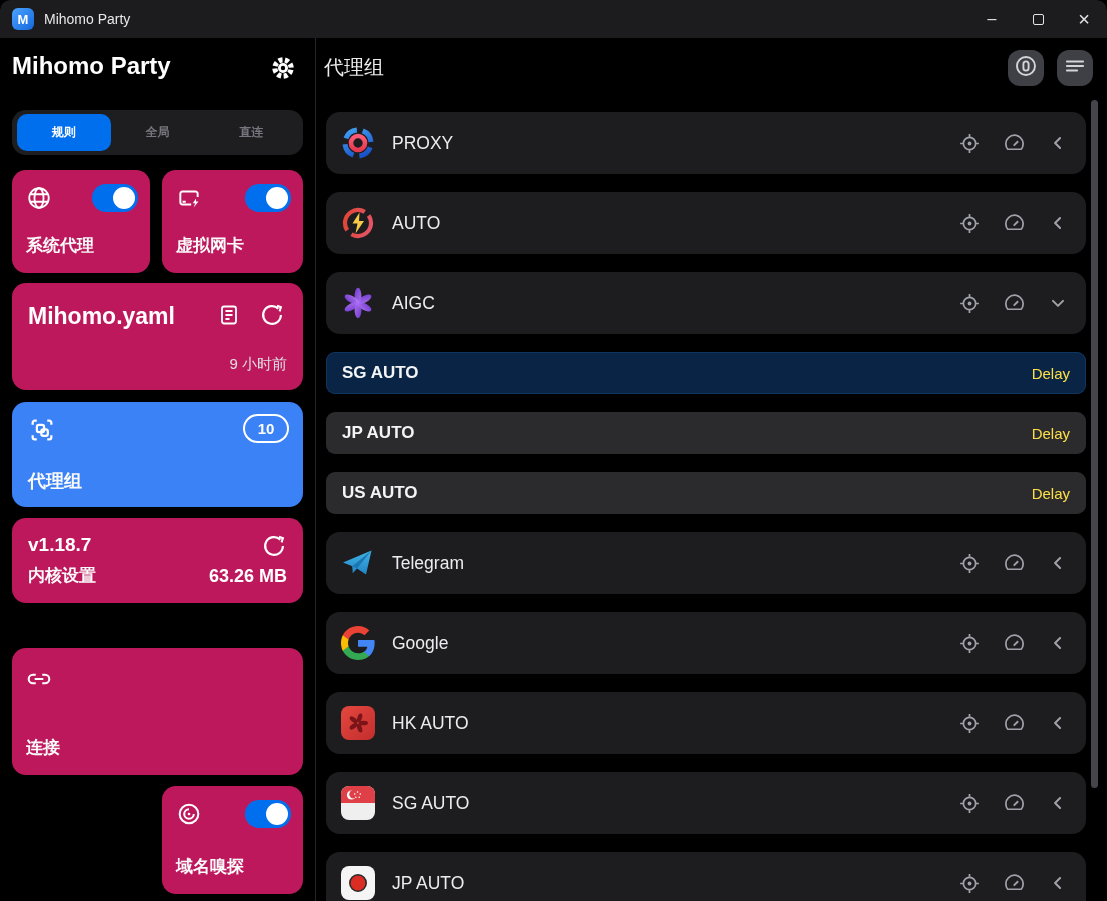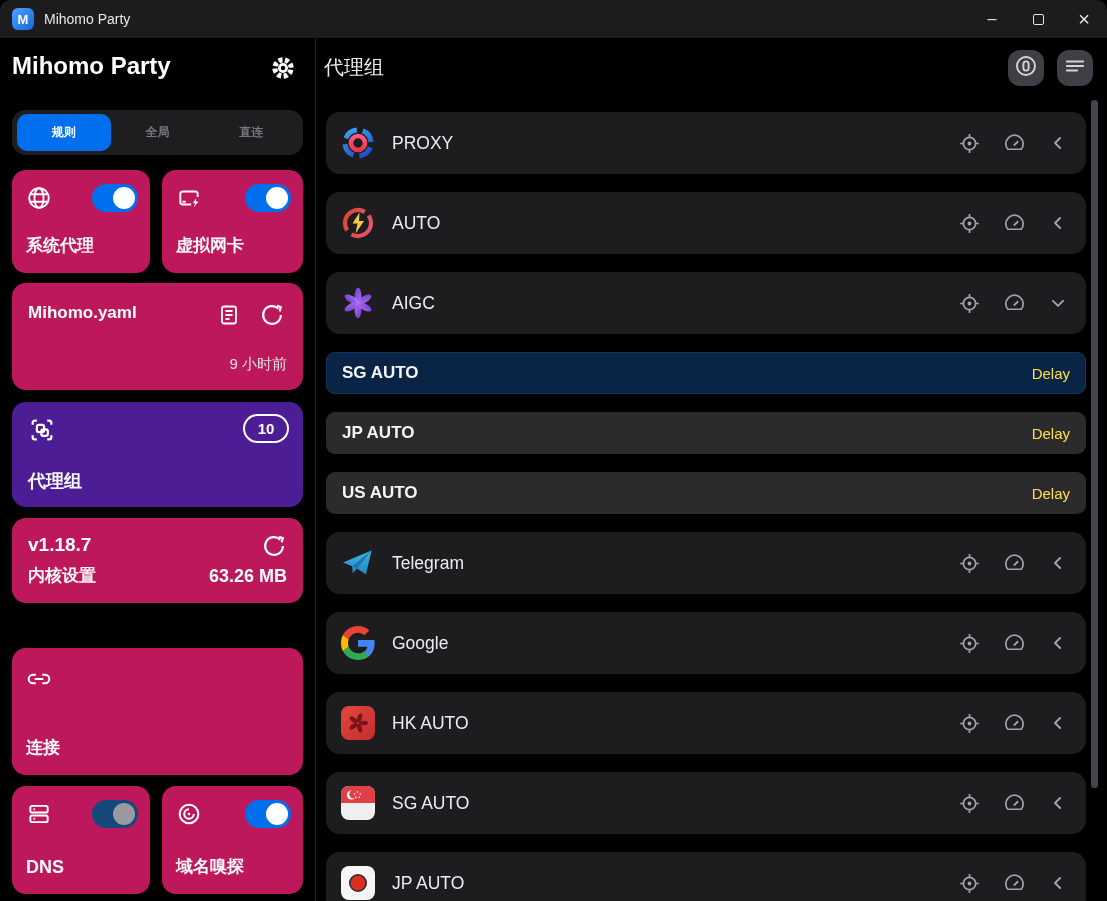--- a/index.html
+++ b/index.html
@@ -106,37 +106,37 @@
             <path d="M18.5 12.5l-3 4.3h2.2l-1.4 4 4.4-5.5h-2.3z" fill="#fff" stroke="none"></path>
           </svg>
       </span>
       <span class="toggle tgl-tr">
           <span class="knob"></span>
         </span>
       <span class="cardlabel">虚拟网卡</span>
     </div>
 
     <div class="card" style="left:12px; top:245px; width:291px; height:107px;">
-      <span style="position:absolute; left:16px; top:20px; color:#fff; font-size:17px; font-weight:bold;">Mihomo.yaml</span>
+      <span style="position:absolute; left:16px; top:20px; color:#fff; font-size:23px; font-weight:bold;">Mihomo.yaml</span>
       <span style="position:absolute; right:62px; top:20px;">
         <svg width="24" height="24" viewBox="0 0 24 24" fill="none" stroke="#fff" stroke-width="1.8">
             <rect x="5" y="3.5" width="14" height="17" rx="2.2"></rect>
             <path d="M8.5 8h7M8.5 12h7M8.5 16h4"></path>
           </svg>
       </span>
       <span style="position:absolute; right:18px; top:19px;">
         <svg width="26" height="26" viewBox="0 0 24 24" fill="none" stroke="#fff" stroke-width="2">
             <path d="M20.2 12a8.2 8.2 0 1 1-2.4-5.8"></path>
             <path d="M16.6 3.4l3.6 1.4-1.2 3.8" stroke-width="1.9"></path>
           </svg>
       </span>
       <span style="position:absolute; right:16px; bottom:16px; color:#e0e0e3; font-size:15px;">9 小时前</span>
     </div>
 
-    <div class="card" style="left:12px; top:364px; width:291px; height:105px; background:#4c1d95;">
+    <div class="card" style="left:12px; top:364px; width:291px; height:105px; background:#3b82f6;">
       <span style="position:absolute; left:16px; top:14px;">
         <svg width="28" height="28" viewBox="0 0 24 24" fill="none" stroke="#fff" stroke-width="1.9">
             <path d="M7.5 4H5.8A1.8 1.8 0 0 0 4 5.8v1.7M16.5 4h1.7A1.8 1.8 0 0 1 20 5.8v1.7M7.5 20H5.8A1.8 1.8 0 0 1 4 18.2v-1.7M16.5 20h1.7a1.8 1.8 0 0 0 1.8-1.8v-1.7"></path>
             <rect x="7.6" y="7.6" width="6.2" height="6.2" rx="1.8"></rect>
             <rect x="11.4" y="11.4" width="5.6" height="5.6" rx="1.8"></rect>
           </svg>
       </span>
       <span class="sb-badge">10</span>
       <span class="cardlabel" style="left:16px; bottom:14px; font-size:18px;">代理组</span>
     </div>
@@ -157,34 +157,20 @@
       <span class="icon-tl" style="top:18px;">
         <svg width="26" height="26" viewBox="0 0 24 24" fill="none" stroke="#fff" stroke-width="1.9">
             <path d="M9 8H6.5a4 4 0 0 0 0 8H9"></path>
             <path d="M15 8h2.5a4 4 0 0 1 0 8H15"></path>
             <path d="M8 12h8"></path>
           </svg>
       </span>
       <span class="cardlabel">连接</span>
     </div>
 
-    <div class="card" style="left:12px; top:748px; width:138px; height:108px;">
-      <span class="icon-tl">
-        <svg width="26" height="26" viewBox="0 0 24 24" fill="none" stroke="#fff" stroke-width="1.8">
-            <rect x="4" y="4.5" width="16" height="6.2" rx="1.8"></rect>
-            <rect x="4" y="13.3" width="16" height="6.2" rx="1.8"></rect>
-            <circle cx="7.6" cy="7.6" r="0.9" fill="#fff" stroke="none"></circle>
-            <circle cx="7.6" cy="16.4" r="0.9" fill="#fff" stroke="none"></circle>
-          </svg>
-      </span>
-      <span class="toggle dim tgl-tr">
-          <span class="knob"></span>
-        </span>
-      <span class="cardlabel" style="font-size:18px;">DNS</span>
-    </div>
 
     <div class="card" style="left:162px; top:748px; width:141px; height:108px;">
       <span class="icon-tl">
         <svg width="26" height="26" viewBox="0 0 24 24" fill="none" stroke="#fff" stroke-width="1.9">
             <circle cx="12" cy="12" r="8.6"></circle>
             <path d="M12 7.6a4.4 4.4 0 1 0 4.4 4.4"></path>
             <circle cx="12" cy="12" r="1.2" fill="#fff" stroke="none"></circle>
           </svg>
       </span>
       <span class="toggle tgl-tr">

